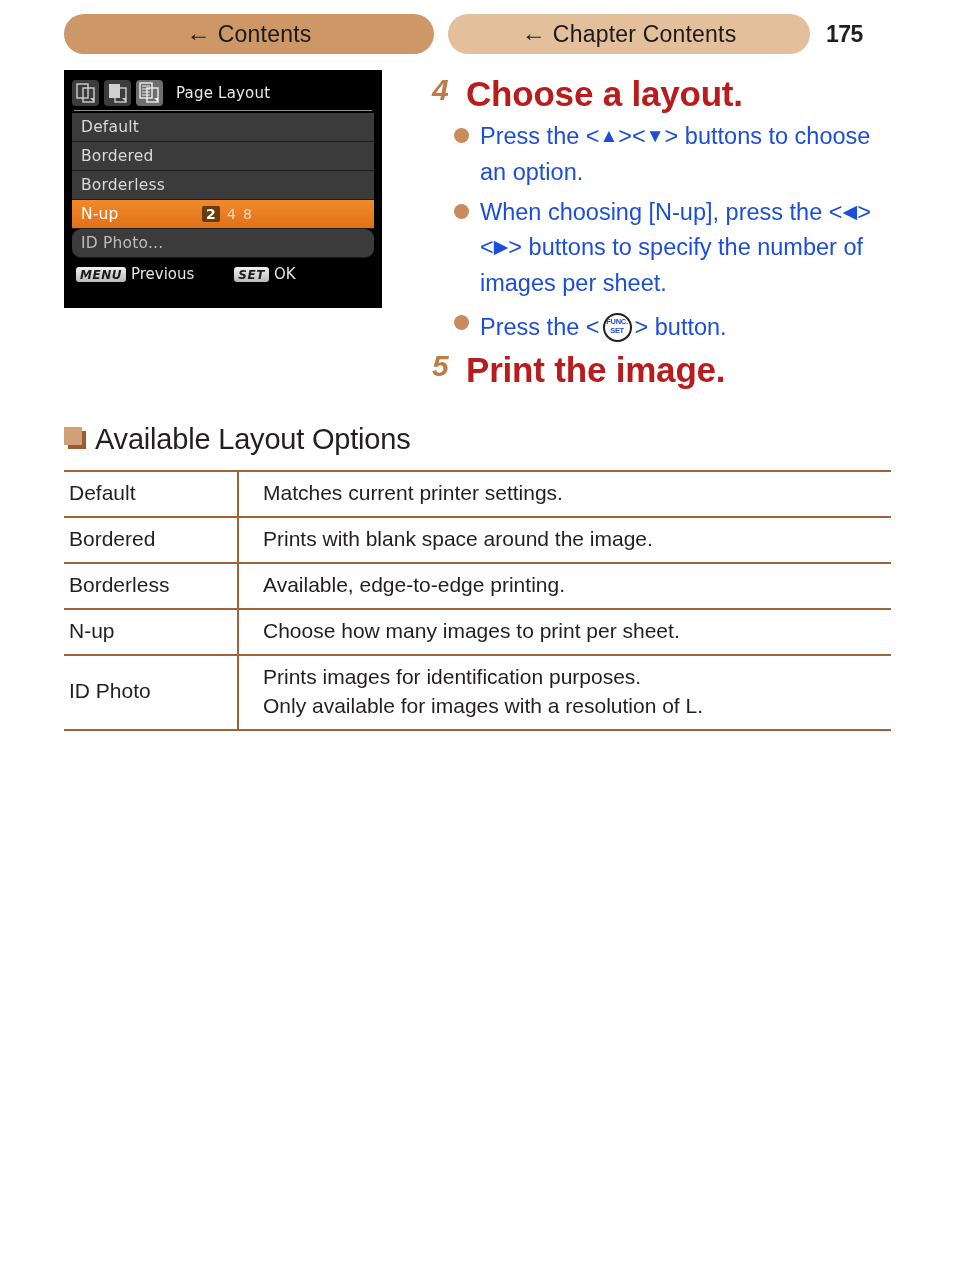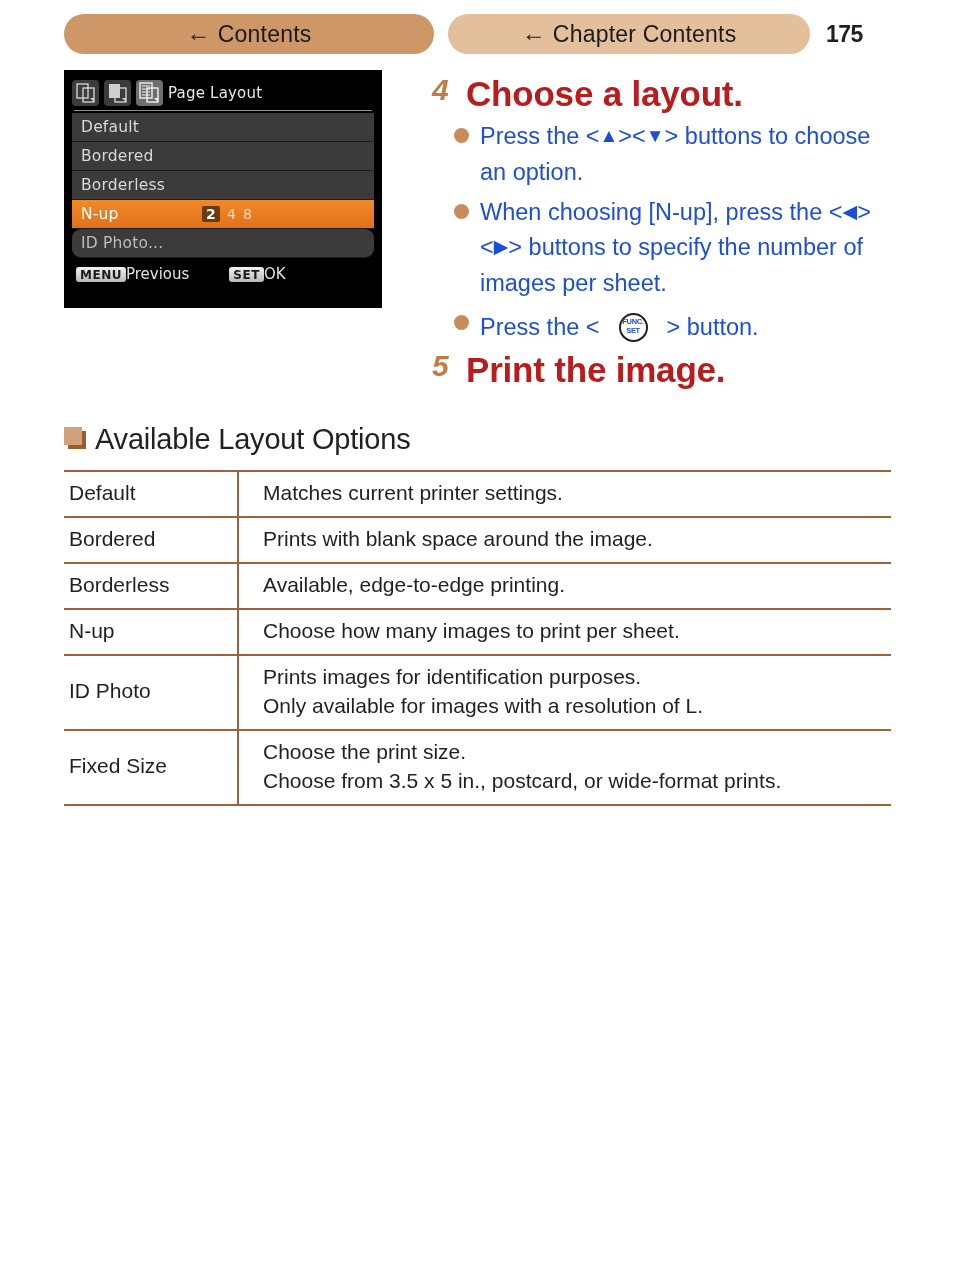--- a/index.html
+++ b/index.html
@@ -89,20 +89,21 @@
     margin-right: 5px;
     position: relative;
     background: #3c3c3c;
     overflow: hidden;
   }
   .cam-tabicon.active { background: #6e6e6e; }
   .cam-tabicon svg { display:block; }
   .cam-tabtitle {
     color: #e9e9e9;
     font-size: 15px;
+    margin-left: 8px;
     letter-spacing: .2px;
   }
   .cam-tabrule {
     height: 1px;
     background: #8e8e8e;
     margin: 0 2px 2px 2px;
   }
   .cam-list { }
   .cam-row {
     height: 29px;
@@ -150,20 +151,22 @@
   .keycap {
     display: inline-block;
     background: linear-gradient(#f2f2f2,#b9b9b9);
     color: #1b1b1b;
     font-size: 12px;
     font-weight: bold;
     border-radius: 3px;
     padding: 2px 4px 1px 4px;
     line-height: 1;
     letter-spacing: .5px;
+    margin-right: 5px;
+    font-style: italic;
   }
   .cam-footer .gap { width: 40px; display:inline-block; }
 
   
   .steps {
     position: absolute;
     left: 432px;
     top: 74px;
     width: 470px;
   }
@@ -213,21 +216,21 @@
   .nowrap { white-space: nowrap; }
   .glyph { font-size: 19px; position: relative; top: -2px; }
   .funcset {
     display: inline-block;
     width: 25px;
     height: 25px;
     border: 2px solid #231f20;
     border-radius: 50%;
     position: relative;
     top: 7px;
-    margin: 0 19px;
+    margin: 0 3px;
     line-height: 1;
   }
   .funcset span {
     position: absolute;
     left: 0; right: 0;
     text-align: center;
     font-size: 7.5px;
     font-weight: bold;
     font-family: "Liberation Sans", sans-serif;
     letter-spacing: -0.3px;
@@ -456,21 +459,14 @@
         <div>Choose how many images to print per sheet.</div>
       </td>
     </tr>
     <tr>
       <td class="k">ID Photo</td>
       <td class="v">
         <div>Prints images for identification purposes.</div>
         <div>Only available for images with a resolution of L.</div>
       </td>
     </tr>
-    <tr>
-      <td class="k">Fixed Size</td>
-      <td class="v">
-        <div>Choose the print size.</div>
-        <div>Choose from 3.5 x 5 in., postcard, or wide-format prints.</div>
-      </td>
-    </tr>
   </tbody>
 </table>
 
 </body></html>

